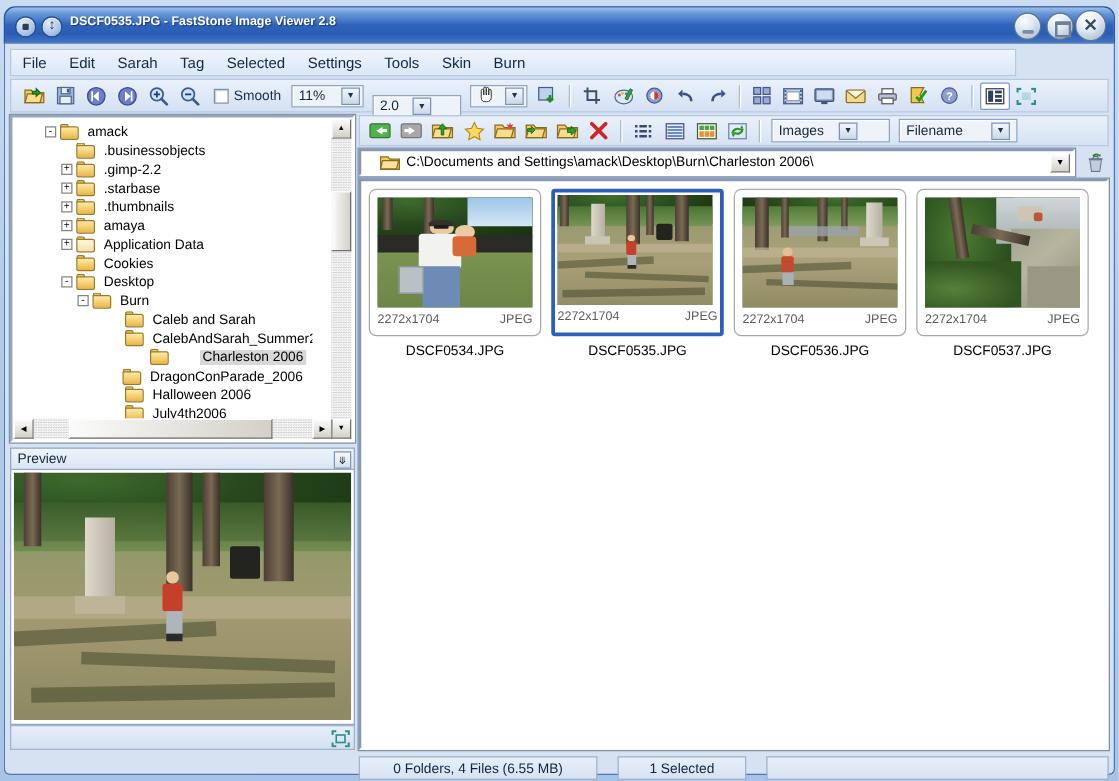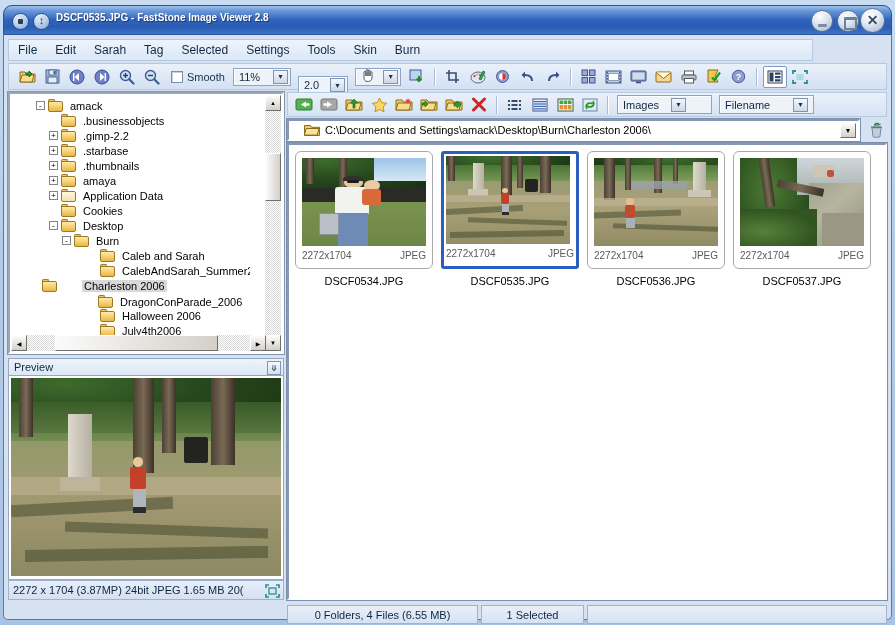--- a/index.html
+++ b/index.html
@@ -141,21 +141,21 @@
   .combo .cval { min-width: 0; white-space: nowrap; }
   .combo .carrow {
     width: 15px; height: 14px; margin-left: 6px; margin-right: 2px;
     background: linear-gradient(to bottom,#f4f7fc,#ccd8e8);
     border: 1px solid #7d95b4;
     display: flex; align-items: center; justify-content: center;
     font-size: 7px; color: #1c3350;
   }
   #cmb-zoom { width: 58px; }
   #cmb-zoom .cval { width: 28px; }
-  #cmb-gamma { width: 50px; margin-top: 17px; }
+  #cmb-gamma { width: 71px; margin-top: 17px; }
   #cmb-gamma .cval { width: 20px; }
   #cmb-hand { width: 46px; padding-left: 2px; }
   #cmb-hand .cval { width: 20px; text-align: center; font-size: 13px; }
 
   
   #left-panel {
     position: absolute; left: 4px; top: 57px;
     width: 276px; height: 508px;
   }
   #right-panel {
@@ -342,21 +342,21 @@
      background: linear-gradient(to bottom,#6d8b49,#54703a); }
   .ph-trunk { position:absolute; background: linear-gradient(to right,#4b4034,#7a6a55,#3b3128); }
   .ph-shadow { position:absolute; background: rgba(40,50,25,0.40); }
   .ph-mon { position:absolute; background: linear-gradient(to right,#ded9cc,#b6b0a2); }
   .ph-can { position:absolute; background:#23231f; border-radius:2px; }
 
   
   #statusbar-mid {
     position: absolute; left: 283px; top: 569px;
     width: 600px; height: 21px;
-    display: flex; align-items: center; gap: 3px;
+    display: flex; align-items: center; gap: 16px;
   }
   .sb-cell {
     height: 19px; background: linear-gradient(to bottom,#e9effa,#d6e2f2);
     border: 1px solid #9fb3cc;
     display: flex; align-items: center; justify-content: center;
     font-size: 11px; color: #0d2642;
   }
   #sb-folders { width: 191px; }
   #sb-selected { width: 103px; }
   #sb-rest { flex: 1; }
@@ -694,21 +694,21 @@
                 <span class="tlabel">Caleb and Sarah</span>
               </div>
               <div class="tnode" style="padding-left: 78px;">
                 <span class="texp none"></span>
                 <span class="tfolder">
                   <span class="ft"></span>
                   <span class="fb"></span>
                 </span>
                 <span class="tlabel">CalebAndSarah_Summer2</span>
               </div>
-              <div class="tnode sel" style=" gap: 20px;">
+              <div class="tnode sel" style="padding-left: 78px; gap: 20px;">
                 <span class="texp none"></span>
                 <span class="tfolder">
                   <span class="ft"></span>
                   <span class="fb"></span>
                 </span>
                 <span class="tlabel">Charleston 2006</span>
               </div>
               <div class="tnode" style="padding-left: 76px; align-items: flex-end;">
                 <span class="texp none"></span>
                 <span class="tfolder">
@@ -782,21 +782,20 @@
             <div class="ph-shadow" style="left:5%;top:86%;width:90%;height:6%;transform:rotate(-1deg)"></div>
 
             <div style="position:absolute;left:45%;top:40%;width:4%;height:5%;background:#e8c79a;border-radius:50%"></div>
             <div style="position:absolute;left:44%;top:45%;width:6%;height:11%;background:#c4402a;border-radius:2px"></div>
             <div style="position:absolute;left:45%;top:56%;width:5%;height:9%;background:#aeb6bc"></div>
             <div style="position:absolute;left:45%;top:65%;width:5%;height:3%;background:#2b2b2b"></div>
           </div>
         </div>
 
         <div id="preview-status">
-          <span>2272 x 1704 (3.87MP)   24bit JPEG   1.65 MB   20(</span>
           <div id="preview-fitbtn">
             <svg width="15" height="14" viewBox="0 0 15 14">
               <path d="M1 4V1h3M11 1h3v3M14 10v3h-3M4 13H1v-3" stroke="#2e8f8f" stroke-width="1.7" fill="none"></path>
               <rect x="4" y="4" width="7" height="6" fill="none" stroke="#2e8f8f" stroke-width="1.3"></rect>
             </svg>
           </div>
         </div>
       </div>
     </div>
 

